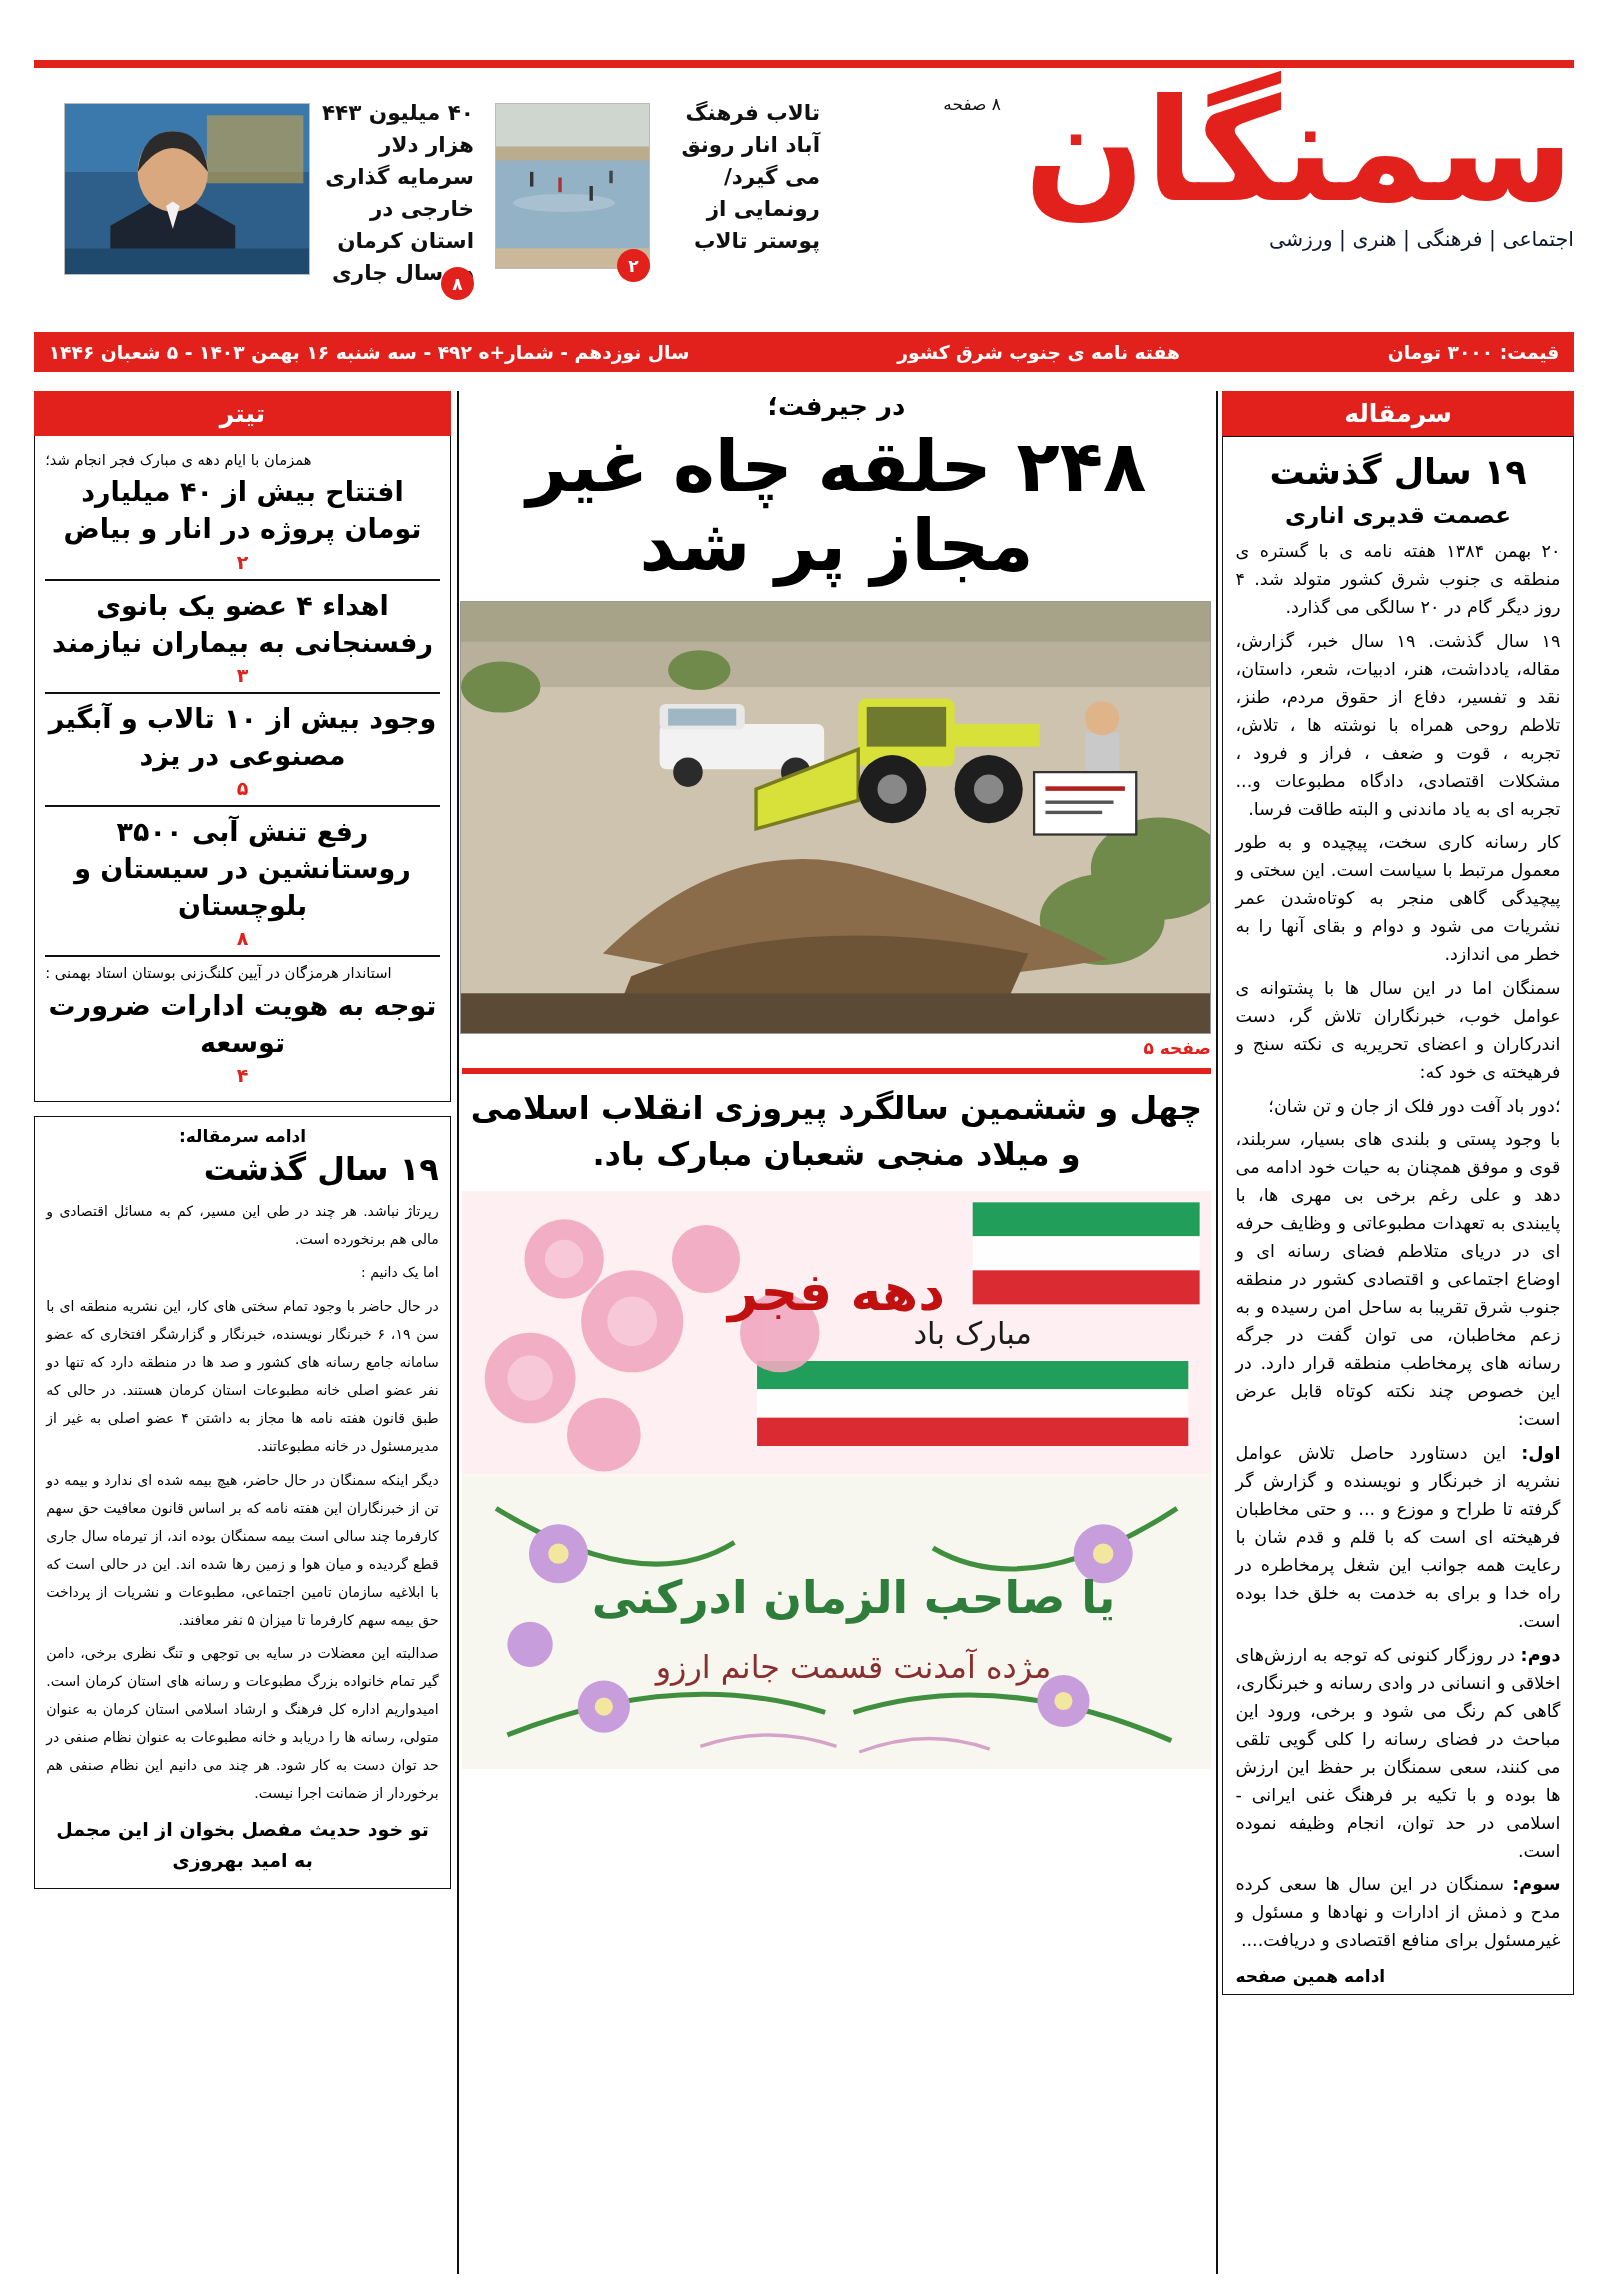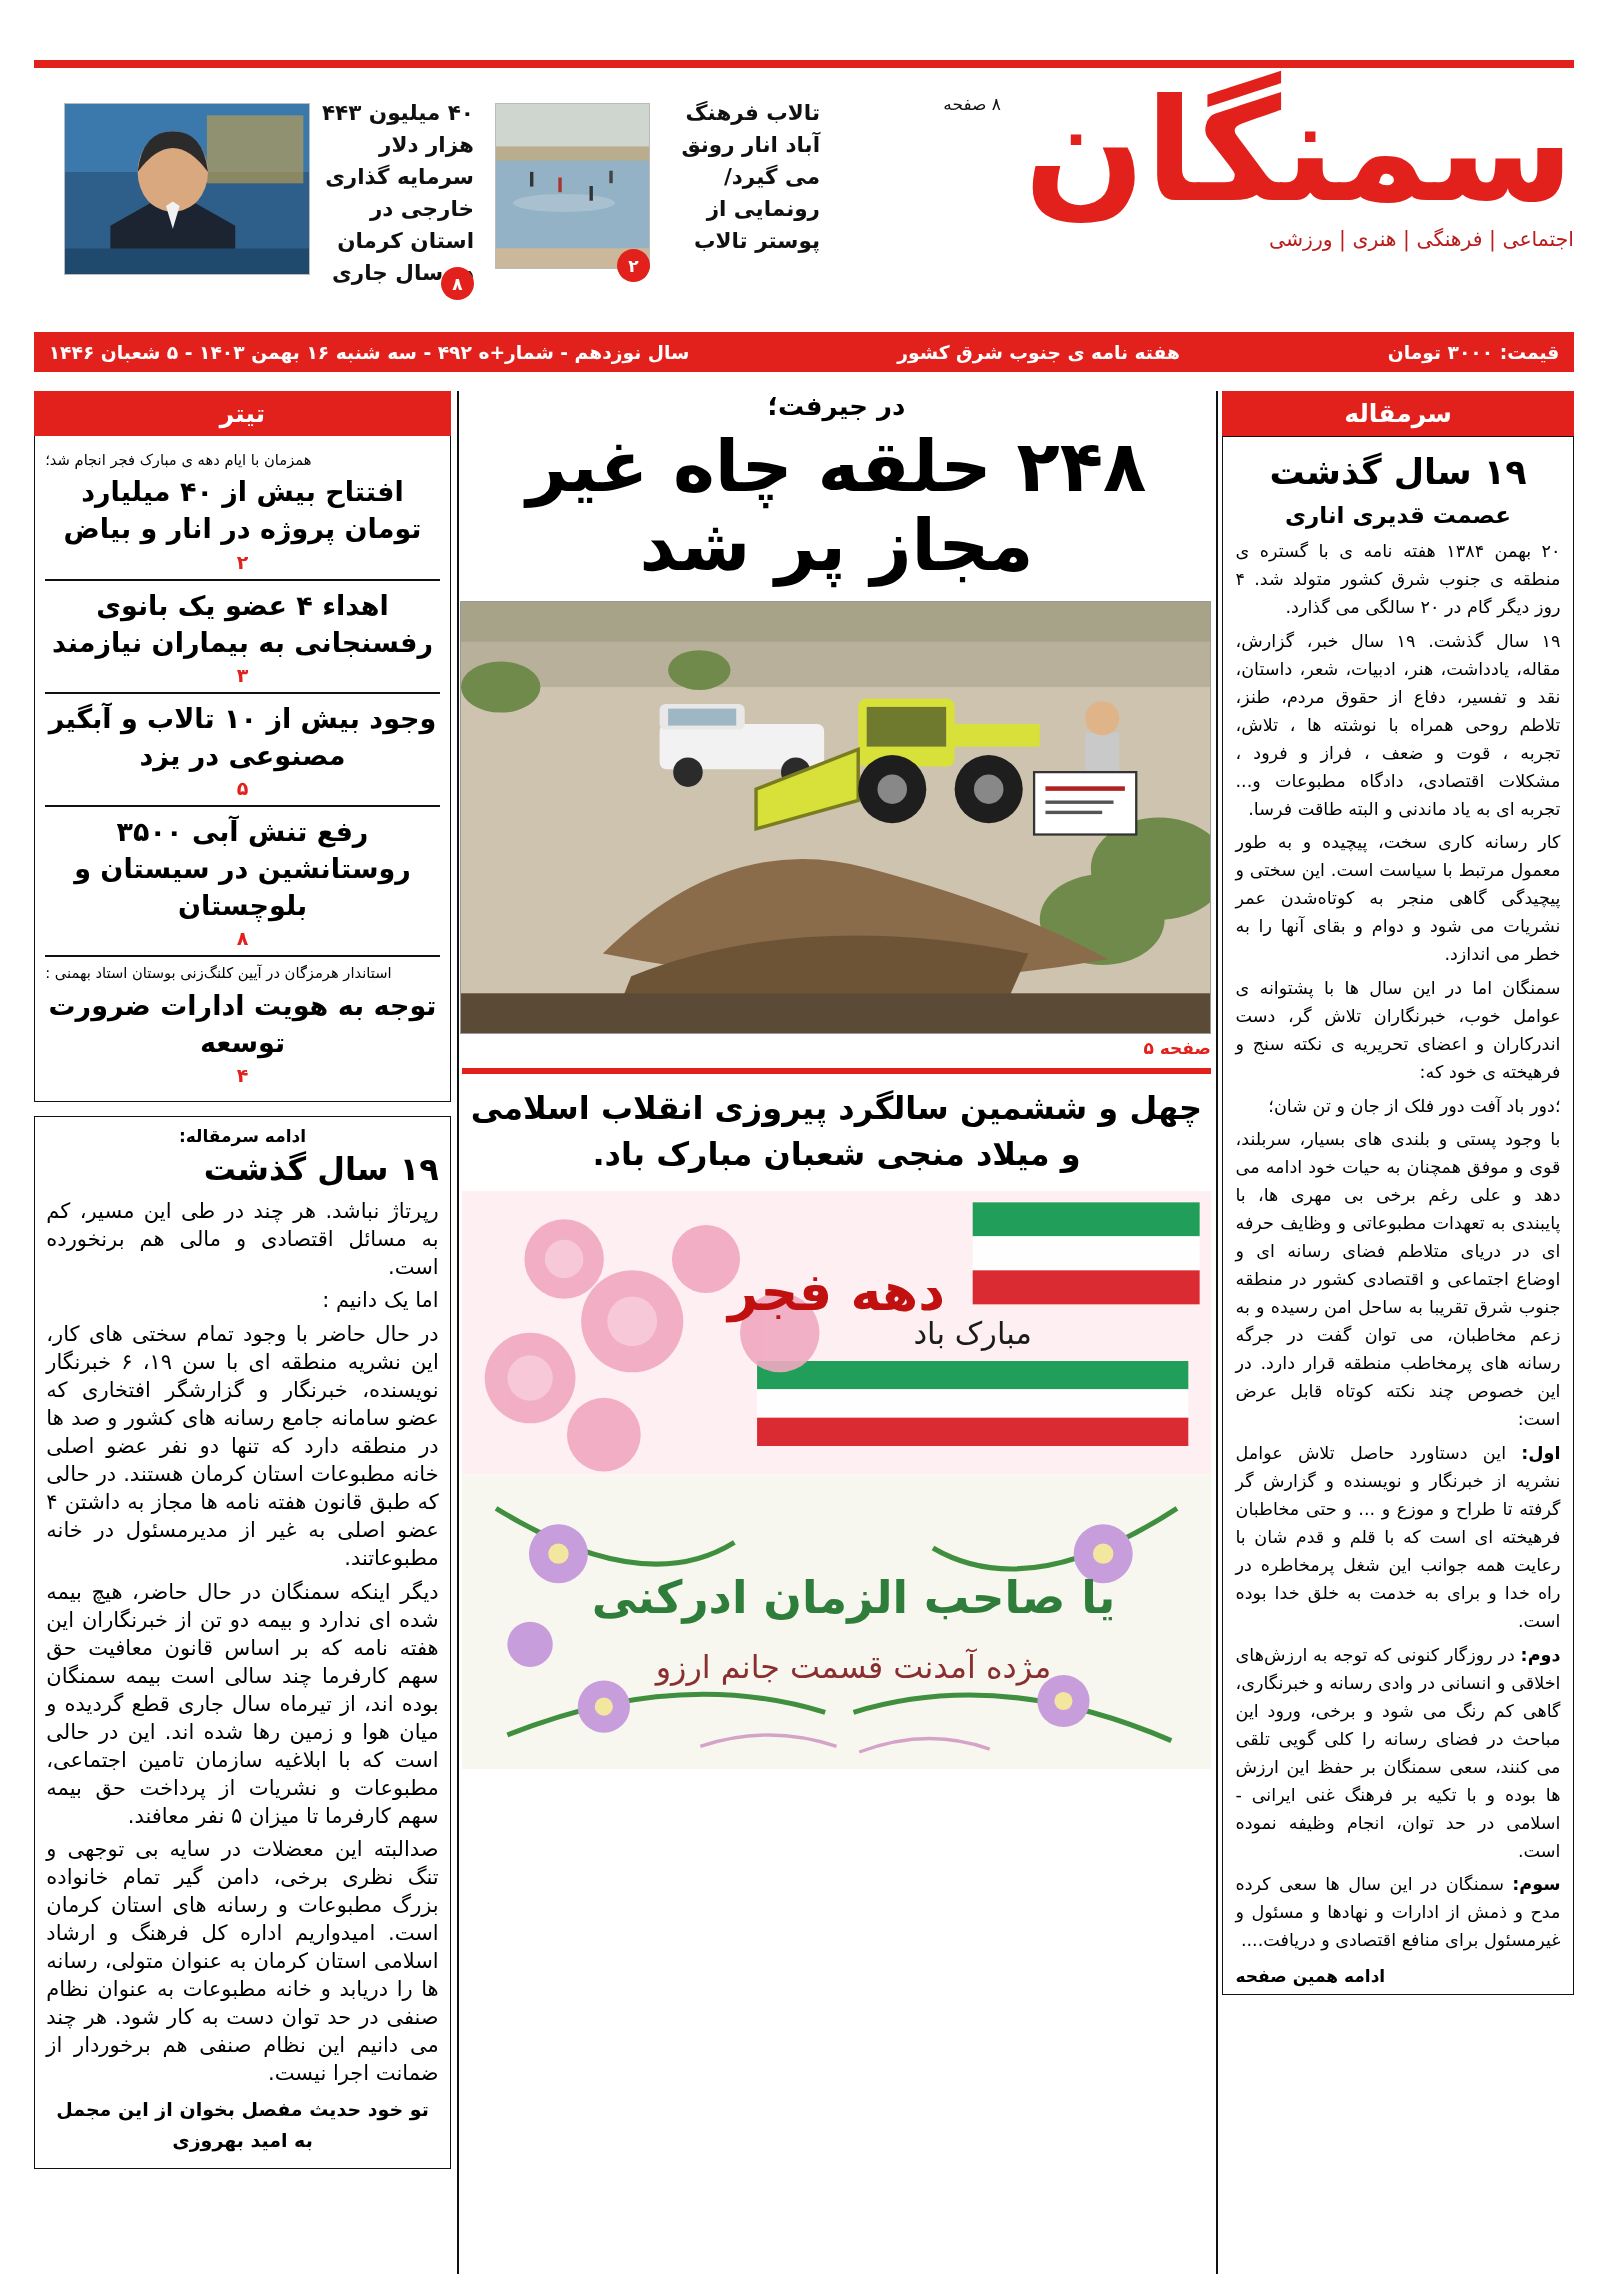--- a/index.html
+++ b/index.html
@@ -6,21 +6,21 @@
   body{width:1608px;height:2295px;font-family:"DejaVu Sans","Liberation Sans",sans-serif;color:#000;}
   .page{position:relative;width:1608px;height:2295px;background:#fff;overflow:hidden;}
 
   
   .top-rule{position:absolute;top:60px;right:34px;width:1540px;height:8px;background:#e2211c;}
 
   
   .masthead{position:absolute;top:74px;right:34px;width:1540px;height:244px;}
   .logo-wrap{position:absolute;right:0;top:5.7px;width:567px;text-align:right;}
   .logo-main{font-size:142px;line-height:142px;color:#e2211c;font-weight:bold;letter-spacing:-3.4px;font-family:"DejaVu Sans","Liberation Sans",sans-serif;}
-  .logo-sub{font-size:20.4px;color:#b91c1c;margin-top:5.7px;letter-spacing:1.1px;}
+  .logo-sub{font-size:20.4px;color:#0f172a;margin-top:5.7px;letter-spacing:1.1px;}
   .pages-badge{position:absolute;right:573px;top:20.4px;font-size:17px;color:#111;}
   .mh-text{font-size:21.5px;line-height:32px;font-weight:bold;color:#111;text-align:right;}
   .circ{position:absolute;width:33px;height:33px;border-radius:50%;background:#e2211c;color:#fff;font-size:17px;display:flex;align-items:center;justify-content:center;font-weight:bold;}
 
   
   .teaser2{position:absolute;top:23px;right:754px;width:329px;}
   .teaser2 .mh-text{width:164px;position:absolute;right:0;top:0;}
   .teaser2 .ph{position:absolute;right:170px;top:5.7px;width:153px;height:164px;overflow:hidden;border:1.1px solid #bbb;}
   .teaser1{position:absolute;top:23px;right:1100px;width:408px;}
   .teaser1 .mh-text{width:153px;position:absolute;right:0;top:0;}
@@ -57,21 +57,21 @@
 
   
   .titr-list{border:1.7px solid #111;border-top:none;padding:8px 10.2px 11.3px;box-sizing:border-box;}
   .titr-over{font-size:14.7px;text-align:left;margin:6.8px 0 5.7px;}
   .titr-item{font-size:27px;line-height:37px;font-weight:bold;text-align:center;}
   .titr-num{color:#e2211c;font-size:19px;font-weight:bold;text-align:center;margin:3.4px 0 3.4px;}
   .hr-thin{height:2.3px;background:#111;margin:5.7px 0;}
   .cont-box{margin-top:14.7px;border:1.7px solid #111;padding:9px 11.3px 11.3px;box-sizing:border-box;}
   .cont-label{font-size:17px;font-weight:bold;text-align:center;}
   .cont-title{font-size:32px;font-weight:bold;text-align:right;margin:3.4px 0 9px;}
-  .cont-body{font-size:21px;line-height:28px;text-align:justify;}
+  .cont-body{font-size:14px;line-height:28px;text-align:justify;}
   .cont-body p{margin:0 0 5.7px;}
   .cont-end{font-size:19px;font-weight:bold;text-align:center;line-height:31px;margin-top:6.8px;}
 
   
   .vline{position:absolute;width:1.7px;background:#111;}
 </style>
 </head>
 <body>
 
 <div class="page">

